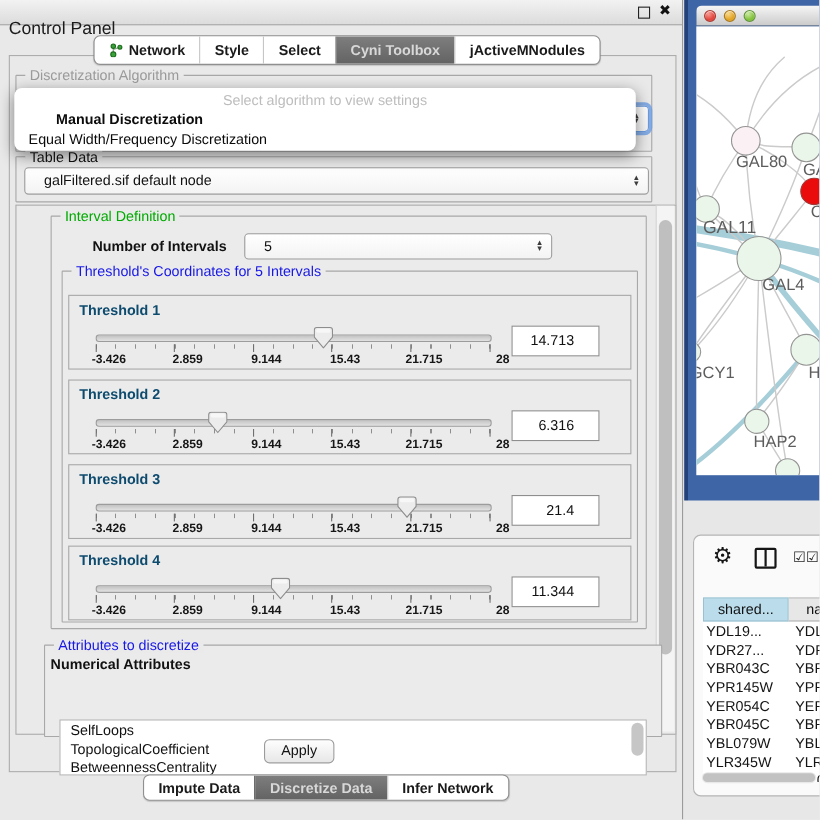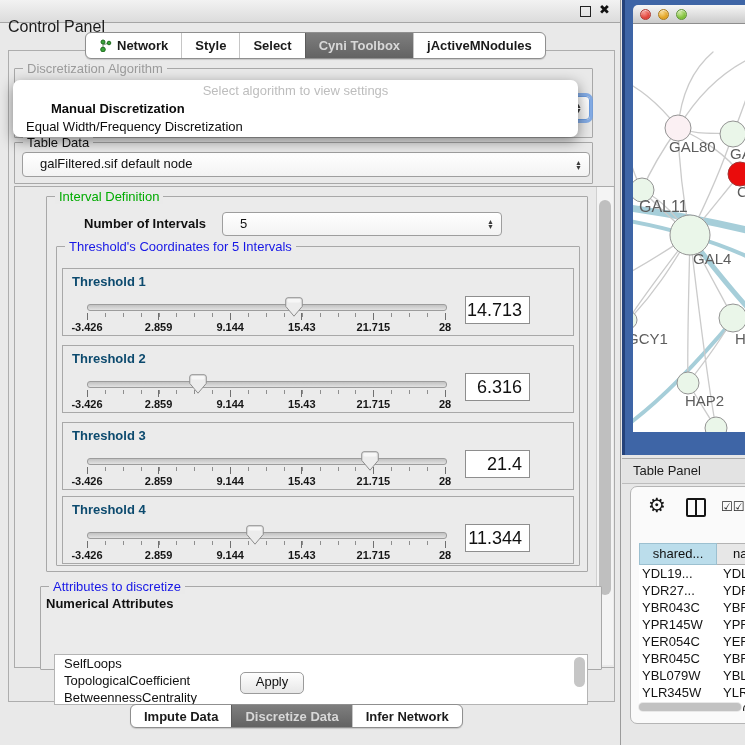--- a/index.html
+++ b/index.html
@@ -43,23 +43,23 @@
   .vthumb{position:absolute;left:2px;top:13px;width:12px;height:395px;border-radius:6px;background:#bfbfbf;}
 
   .noi-label{position:absolute;left:84px;top:214px;font-size:13px;font-weight:bold;color:#111;line-height:20px;}
 
   .threshold-box{position:absolute;left:62px;width:510px;height:66px;border:1px solid #a8a8a8;background:#ebebeb;}
   .th-label{position:absolute;left:9px;top:5px;font-size:13px;font-weight:bold;color:#0c4a6e;}
   .slider-zone{position:absolute;left:24px;top:30px;width:358px;height:36px;}
   .track{position:absolute;left:0;top:5px;width:358px;height:5px;border:1px solid #9c9c9c;border-radius:3px;background:linear-gradient(#c2c2c2,#e2e2e2);}
   .minor-ticks{position:absolute;left:0;top:14px;width:359px;height:4px;background:repeating-linear-gradient(90deg,#8e8e8e 0 1px,transparent 1px 17.9px);}
   .major-tick{position:absolute;top:14px;width:1px;height:7px;background:#6f6f6f;}
-  .tick-label{position:absolute;top:22px;transform:translateX(-50%);font-size:11px;font-weight:bold;color:#161616;white-space:nowrap;}
+  .tick-label{position:absolute;top:22px;transform:translateX(-50%);font-size:11px;font-weight:bold;color:#161616;white-space:nowrap;margin-left:12px;}
   .thumb{position:absolute;top:-2px;}
-  .value-box{position:absolute;left:402px;top:27px;width:56px;height:26px;background:#fff;border:1px solid #8e8e8e;font-size:18px;color:#111;text-align:right;padding-right:7px;line-height:26px;}
+  .value-box{position:absolute;left:402px;top:27px;width:56px;height:26px;background:#fff;border:1px solid #8e8e8e;font-size:13px;color:#111;text-align:right;padding-right:22px;line-height:26px;}
 
   .attr-label{position:absolute;left:46px;top:596px;font-size:13px;font-weight:bold;color:#111;}
   #attr-list{position:absolute;left:54px;top:642px;width:532px;height:49px;background:#fff;border:1px solid #b4b4b4;overflow:hidden;margin-top:12px;}
   .attr-item{padding-left:9px;line-height:17px;font-size:13px;color:#111;white-space:nowrap;}
   .list-scroll{position:absolute;right:2px;top:2px;width:11px;height:30px;background:#c6c6c6;border-radius:6px;}
 
   #apply-btn{position:absolute;left:240px;top:672px;width:62px;height:20px;background:linear-gradient(#fefefe,#e7e7e7);border:1px solid #9b9b9b;border-radius:5px;font-size:13px;color:#111;text-align:center;line-height:18px;}
 
   
   #network-window{position:absolute;left:622px;top:0;width:123px;height:455px;background:linear-gradient(to right,#24427a 0,#24427a 3px,#3e65a6 3px);}
@@ -349,23 +349,20 @@
           <text x="97" y="135" font-size="15" fill="#5d5d5d">GA</text>
           <text x="104" y="173" font-size="15" fill="#5d5d5d">C</text>
           <text x="6" y="188" font-size="16" fill="#5d5d5d">GAL11</text>
           <text x="60" y="240" font-size="15" fill="#5d5d5d">GAL4</text>
           <text x="-6" y="320" font-size="15" fill="#5d5d5d">GCY1</text>
           <text x="102" y="320" font-size="15" fill="#5d5d5d">H</text>
           <text x="52" y="382" font-size="15" fill="#5d5d5d">HAP2</text>
         </svg></div>
   </section>
 
-  <div id="tp-titlebar">
-    <span>Table Panel</span>
-  </div>
 
   <section id="table-panel">
     <span class="gear-icon">⚙</span>
     <span class="cols-icon">
         <div></div>
       </span>
     <span class="checks-icon">☑☑</span>
     <div class="tbl">
       <div class="tbl-header" id="tbl-header">
           <div class="hcell sel">shared...</div>

